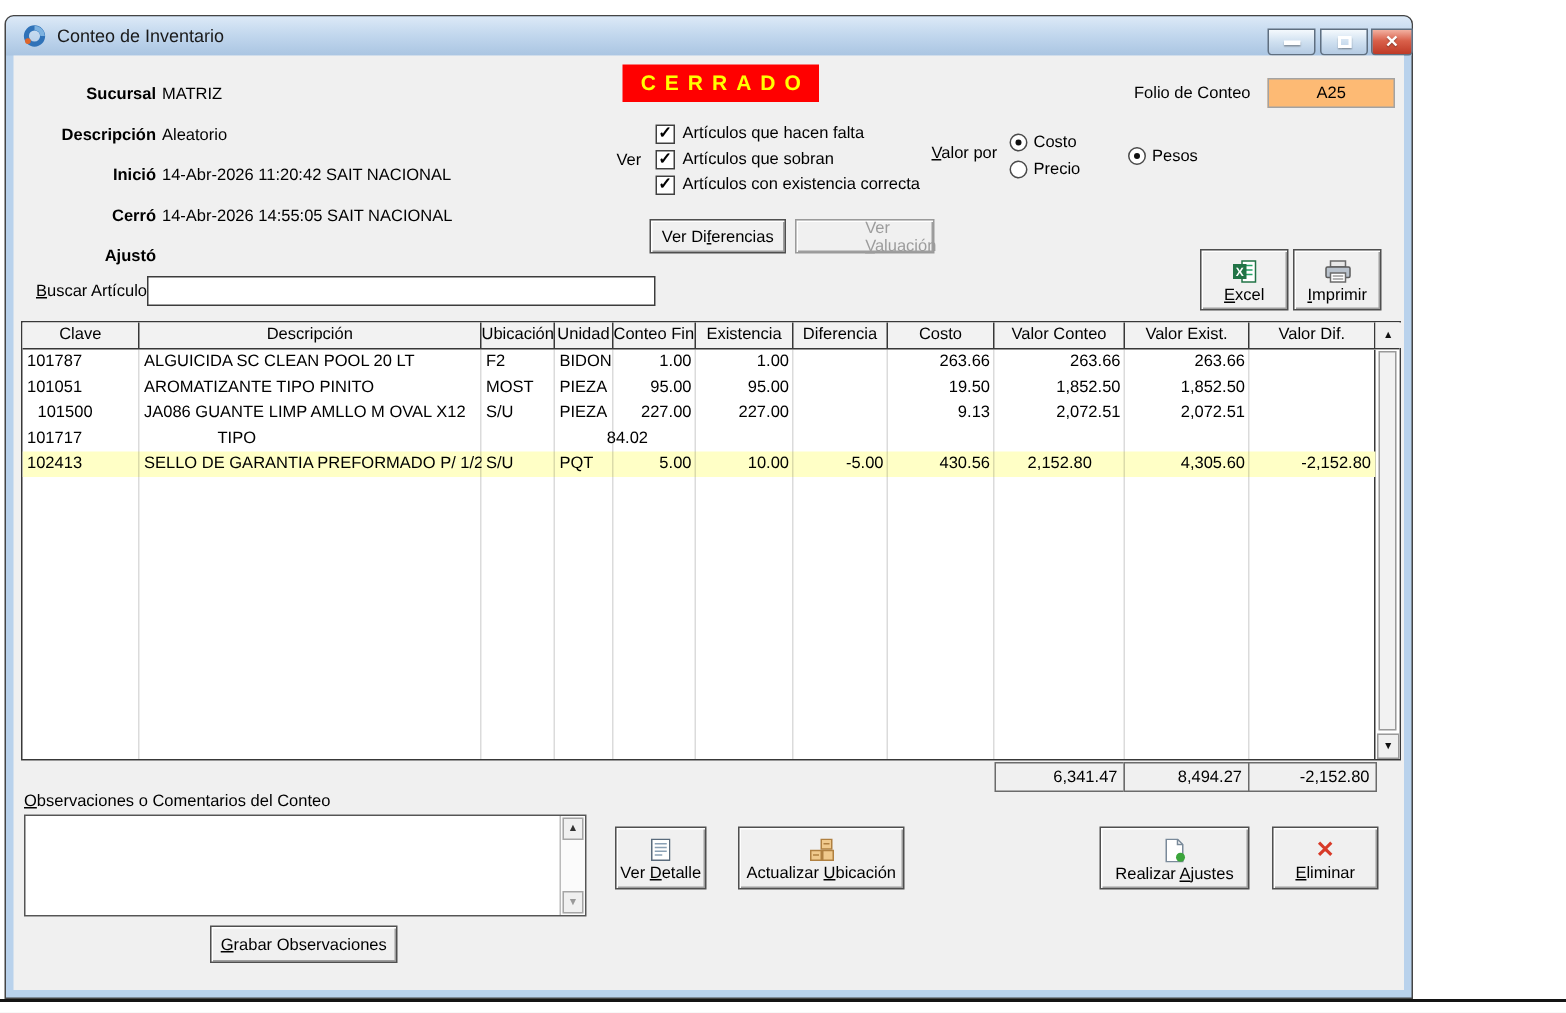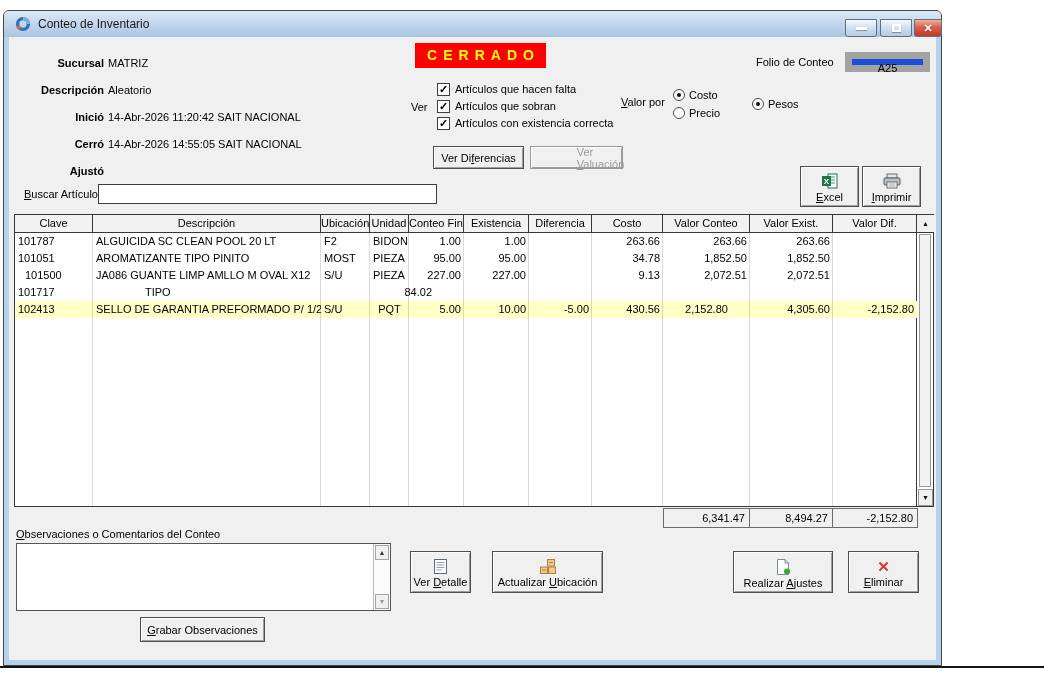--- a/index.html
+++ b/index.html
@@ -25,22 +25,22 @@
   .glyph-close { color:#fff; font-weight:bold; font-size:11px; text-shadow:0 1px 1px rgba(0,0,0,.4); line-height:1; }
   .client { position:absolute; left:5px; top:26px; width:927px; height:623px; background:#f0f0f0; }
   .bottom-edge { position:absolute; left:0; top:666px; width:1044px; height:2px; background:#141414; }
 
   
   .flabel { position:absolute; left:0; width:95px; text-align:right; font-weight:bold; white-space:nowrap; }
   .fvalue { position:absolute; left:99px; white-space:nowrap; }
   .banner { position:absolute; left:406px; top:6px; width:131px; height:25px; text-align:center;
     font-weight:bold; font-size:14px; letter-spacing:6px; padding-left:6px; line-height:25px; }
   .folio-label { position:absolute; left:747px; top:19px; }
-  .folio-box { position:absolute; left:836px; top:15px; width:85px; height:20px; background:#1d4ed8;
-    border:7px solid #a3a3a3; text-align:center; line-height:18px; }
+  .folio-box { position:absolute; left:836px; top:15px; width:85px; height:20px; background:#fdba74;
+    border:1px solid #a3a3a3; text-align:center; line-height:18px; }
   .cb { position:absolute; width:13px; height:13px; background:#fff; border:1px solid #404040;
     font-size:11px; line-height:11px; text-align:center; font-weight:bold; }
   .cb-label { position:absolute; white-space:nowrap; }
   .rad { position:absolute; width:12px; height:12px; border:1px solid #4a4a4a; border-radius:50%; background:#fff; }
   .rad.sel::after { content:""; position:absolute; left:3px; top:3px; width:4px; height:4px; border-radius:50%; background:#101010; }
 
   
   .btn { position:absolute; background:#f0f0f0; border:1px solid #4f4f4f;
     box-shadow:inset 1px 1px 0 #ffffff, inset -1px -1px 0 #9e9e9e;
     display:flex; align-items:center; justify-content:center; font-size:11px; cursor:default; }
@@ -206,21 +206,21 @@
             <span class="gcell" style="width: 84px; text-align: right;"></span>
           </div>
           <div class="grow" style="top: 17px;">
             <span class="gcell" style="width: 78px; text-align: left;">101051</span>
             <span class="gcell" style="width: 228px; text-align: left;">AROMATIZANTE TIPO PINITO</span>
             <span class="gcell" style="width: 49px; text-align: left;">MOST</span>
             <span class="gcell" style="width: 39px; text-align: left;">PIEZA</span>
             <span class="gcell" style="width: 55px; text-align: right;">95.00</span>
             <span class="gcell" style="width: 65px; text-align: right;">95.00</span>
             <span class="gcell" style="width: 63px; text-align: right;"></span>
-            <span class="gcell" style="width: 71px; text-align: right;">34.78</span>
+            <span class="gcell" style="width: 71px; text-align: right;">19.50</span>
             <span class="gcell" style="width: 87px; text-align: right;">1,852.50</span>
             <span class="gcell" style="width: 83px; text-align: right;">1,852.50</span>
             <span class="gcell" style="width: 84px; text-align: right;"></span>
           </div>
           <div class="grow" style="top: 34px;">
             <span class="gcell" style="width: 78px; text-align: left; padding-left: 10px;">101500</span>
             <span class="gcell" style="width: 228px; text-align: left;">JA086 GUANTE LIMP AMLLO M OVAL X12</span>
             <span class="gcell" style="width: 49px; text-align: left;">S/U</span>
             <span class="gcell" style="width: 39px; text-align: left;">PIEZA</span>
             <span class="gcell" style="width: 55px; text-align: right;">227.00</span>
@@ -240,21 +240,21 @@
             <span class="gcell" style="width: 63px; text-align: right;"></span>
             <span class="gcell" style="width: 71px; text-align: right;">84.02</span>
             <span class="gcell" style="width: 87px; text-align: right;"></span>
             <span class="gcell" style="width: 83px; text-align: right;"></span>
             <span class="gcell" style="width: 84px; text-align: right;"></span>
           </div>
           <div class="grow hl" style="top: 68px; background: rgb(255, 255, 198);">
             <span class="gcell" style="width: 78px; text-align: left;">102413</span>
             <span class="gcell" style="width: 228px; text-align: left;">SELLO DE GARANTIA PREFORMADO P/ 1/2 L</span>
             <span class="gcell" style="width: 49px; text-align: left;">S/U</span>
-            <span class="gcell" style="width: 39px; text-align: center;">PQT</span>
+            <span class="gcell" style="width: 39px; text-align: left;">PQT</span>
             <span class="gcell" style="width: 55px; text-align: right;">5.00</span>
             <span class="gcell" style="width: 65px; text-align: right;">10.00</span>
             <span class="gcell" style="width: 63px; text-align: right;">-5.00</span>
             <span class="gcell" style="width: 71px; text-align: right;">430.56</span>
             <span class="gcell" style="width: 87px; text-align: center;">2,152.80</span>
             <span class="gcell" style="width: 83px; text-align: right;">4,305.60</span>
             <span class="gcell" style="width: 84px; text-align: right;">-2,152.80</span>
           </div>
           <div class="colline" style="left: 77px;"></div>
           <div class="colline" style="left: 305px;"></div>

